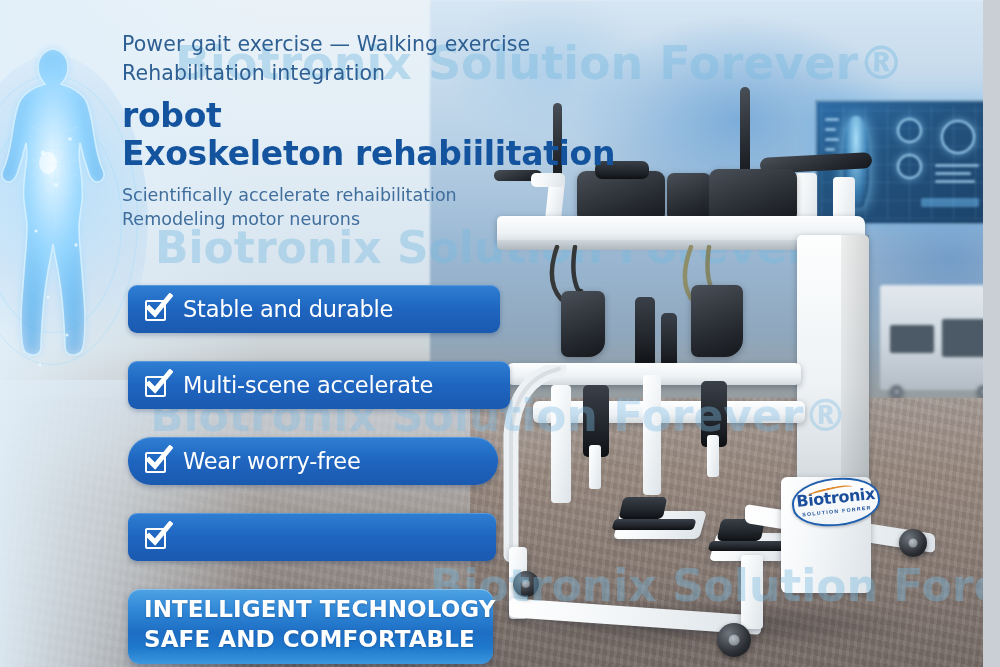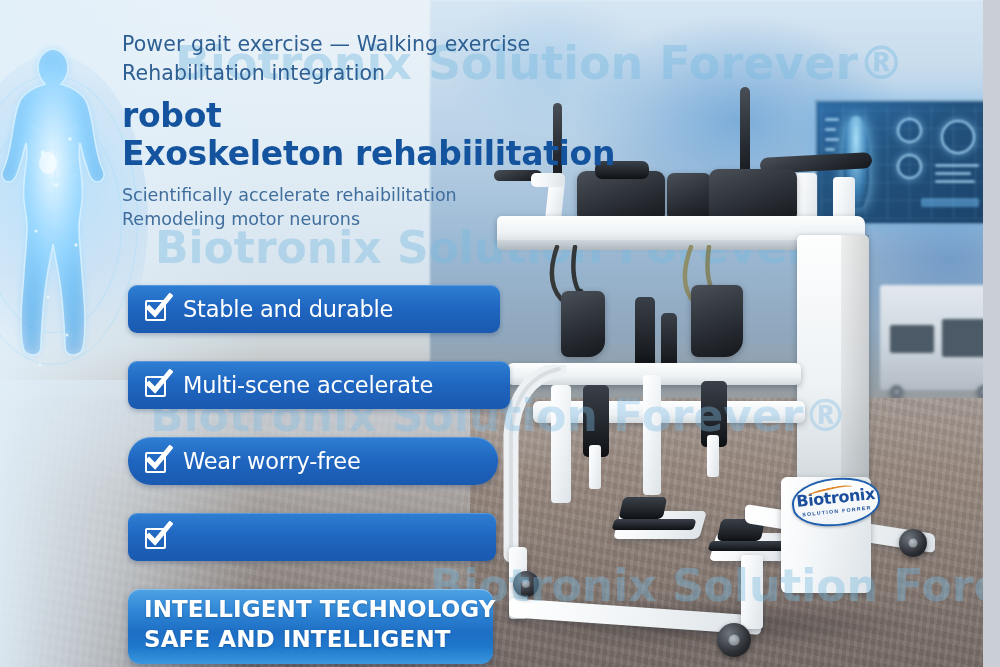--- a/index.html
+++ b/index.html
@@ -431,18 +431,18 @@
       <span class="cb">
         <span class="box"></span>
         <svg class="tick" width="30" height="30" viewBox="0 0 30 30" aria-hidden="true">
           <path d="M6 15 L12 21 L27 3" fill="none" stroke="#ffffff" stroke-width="5" stroke-linecap="square" stroke-linejoin="miter"></path>
         </svg>
       </span>
     </div>
 
     <div class="banner">
       <div>INTELLIGENT TECHNOLOGY</div>
-      <div>SAFE AND INTELLIGENT</div>
+      <div>SAFE AND COMFORTABLE</div>
     </div>
 
   </div>
 
 </div>
 
 </body></html>

